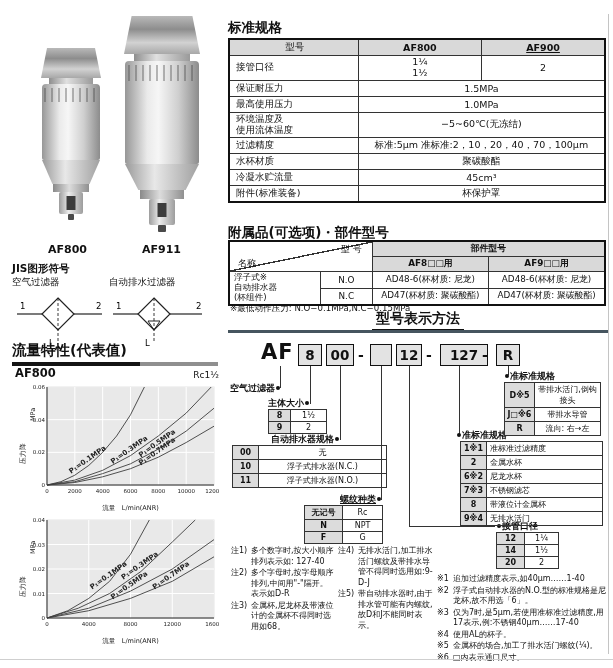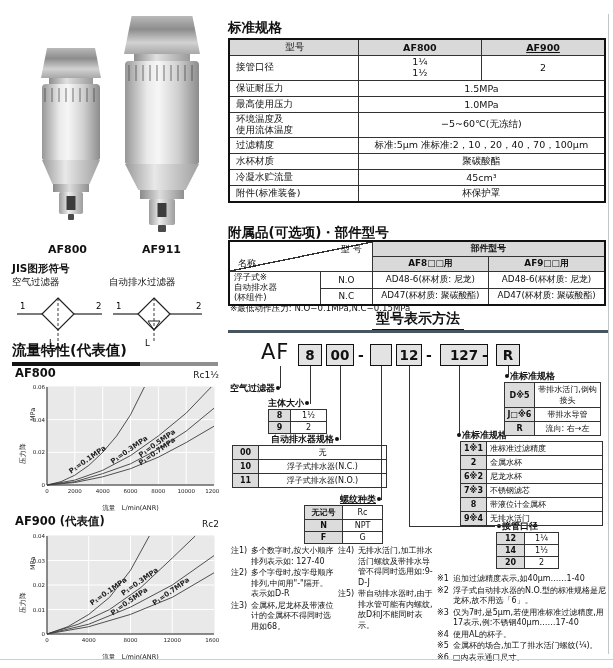--- a/index.html
+++ b/index.html
@@ -55,21 +55,21 @@
   .diag .dn { position:absolute; left:8px; bottom:1px; font-size:9px; }
   .diag .dm { position:absolute; right:10px; top:1px; font-size:9px; }
   .accT td.nm { text-align:left; padding-left:4px; line-height:1.15; font-size:8.6px; }
   .acc-note { position:absolute; left:230px; top:303px; font-size:8.6px; }
 
   
   #model-title-wrap { position:absolute; left:228px; top:308px; width:380px; text-align:center; }
   #model-title-wrap .mt { display:inline-block; font-size:14px; font-weight:bold; border-bottom:2px solid #111; padding:0 4px 1px 4px; }
   #model-rule { position:absolute; left:228px; top:330px; width:380px; height:3px; background:#46555f; }
   #model-diagram { position:absolute; left:228px; top:334px; width:384px; height:252px; font-size:8px; }
-  .code-af { position:absolute; left:33px; top:6px; font-size:21px; font-weight:normal; letter-spacing:1px; }
+  .code-af { position:absolute; left:33px; top:6px; font-size:21px; font-weight:bold; letter-spacing:1px; }
   .cbox { position:absolute; top:10px; height:22px; line-height:20px; text-align:center; font-size:13.5px; font-weight:bold; background:#e3e3e3; border:1.5px solid #111; }
   .cdash { position:absolute; top:10px; height:22px; line-height:22px; font-size:14px; font-weight:bold; }
   .vline { position:absolute; width:1px; background:#333; }
   .hline { position:absolute; height:1px; background:#333; }
   .dlabel { position:absolute; font-size:9px; font-weight:bold; white-space:nowrap; }
   .dot { display:inline-block; width:4px; height:4px; background:#111; border-radius:50%; vertical-align:middle; margin:0 1px 1px 1px; }
   .mini { position:absolute; border:1.5px solid #111; border-collapse:collapse; }
   .mini td { border:1px solid #333; font-size:8px; padding:1px 2px; text-align:center; height:11px; }
   .mini td:first-child { background:#dcdcdc; font-weight:bold; }
   .t-body td:first-child { width:22px; } .t-body td:last-child { width:36px; }
@@ -197,24 +197,20 @@
           <text x="145.33333333333331" y="64.06666666666666" font-size="7" font-weight="bold" fill="#222" text-anchor="middle" transform="rotate(-35 145.33333333333331 64.06666666666666)">P₁=0.5MPa</text>
           <polyline points="34.0,104.0 61.8,101.5 89.7,95.8 117.5,87.7 145.3,76.2 173.2,61.5 201.0,45.2" fill="none" stroke="#3d3d3d" stroke-width="0.9"></polyline>
           <text x="145.33333333333331" y="72.23333333333332" font-size="7" font-weight="bold" fill="#222" text-anchor="middle" transform="rotate(-35 145.33333333333331 72.23333333333332)">P₁=0.7MPa</text>
           <text x="12" y="72.64" font-size="7" transform="rotate(-90 12 72.64)" text-anchor="middle" fill="#222">压力降</text>
           <text x="22" y="33.44" font-size="6.5" transform="rotate(-90 22 33.44)" text-anchor="middle" fill="#222">MPa</text>
           <text x="117.5" y="129" font-size="6.5" text-anchor="middle" fill="#222">流量　L/min(ANR)</text>
         </svg></div>
   </div>
 
   <div class="chart-block" style="left:13px; top:514px;">
-    <div class="chart-head">
-      <span class="ct">AF900 (代表值)</span>
-      <span class="cc">Rc2</span>
-    </div>
     <div><svg viewBox="0 0 206 132" width="206" height="132">
           <rect x="34" y="6" width="167" height="98" fill="#e9e9e9" stroke="#999" stroke-width="0.5"></rect>
           <line x1="34" y1="6" x2="34" y2="104" stroke="#fff" stroke-width="1"></line>
           <text x="34" y="112" font-size="5.5" text-anchor="middle" fill="#222">0</text>
           <line x1="75.75" y1="6" x2="75.75" y2="104" stroke="#fff" stroke-width="1"></line>
           <text x="75.75" y="112" font-size="5.5" text-anchor="middle" fill="#222">4000</text>
           <line x1="117.5" y1="6" x2="117.5" y2="104" stroke="#fff" stroke-width="1"></line>
           <text x="117.5" y="112" font-size="5.5" text-anchor="middle" fill="#222">8000</text>
           <line x1="159.25" y1="6" x2="159.25" y2="104" stroke="#fff" stroke-width="1"></line>
           <text x="159.25" y="112" font-size="5.5" text-anchor="middle" fill="#222">12000</text>

